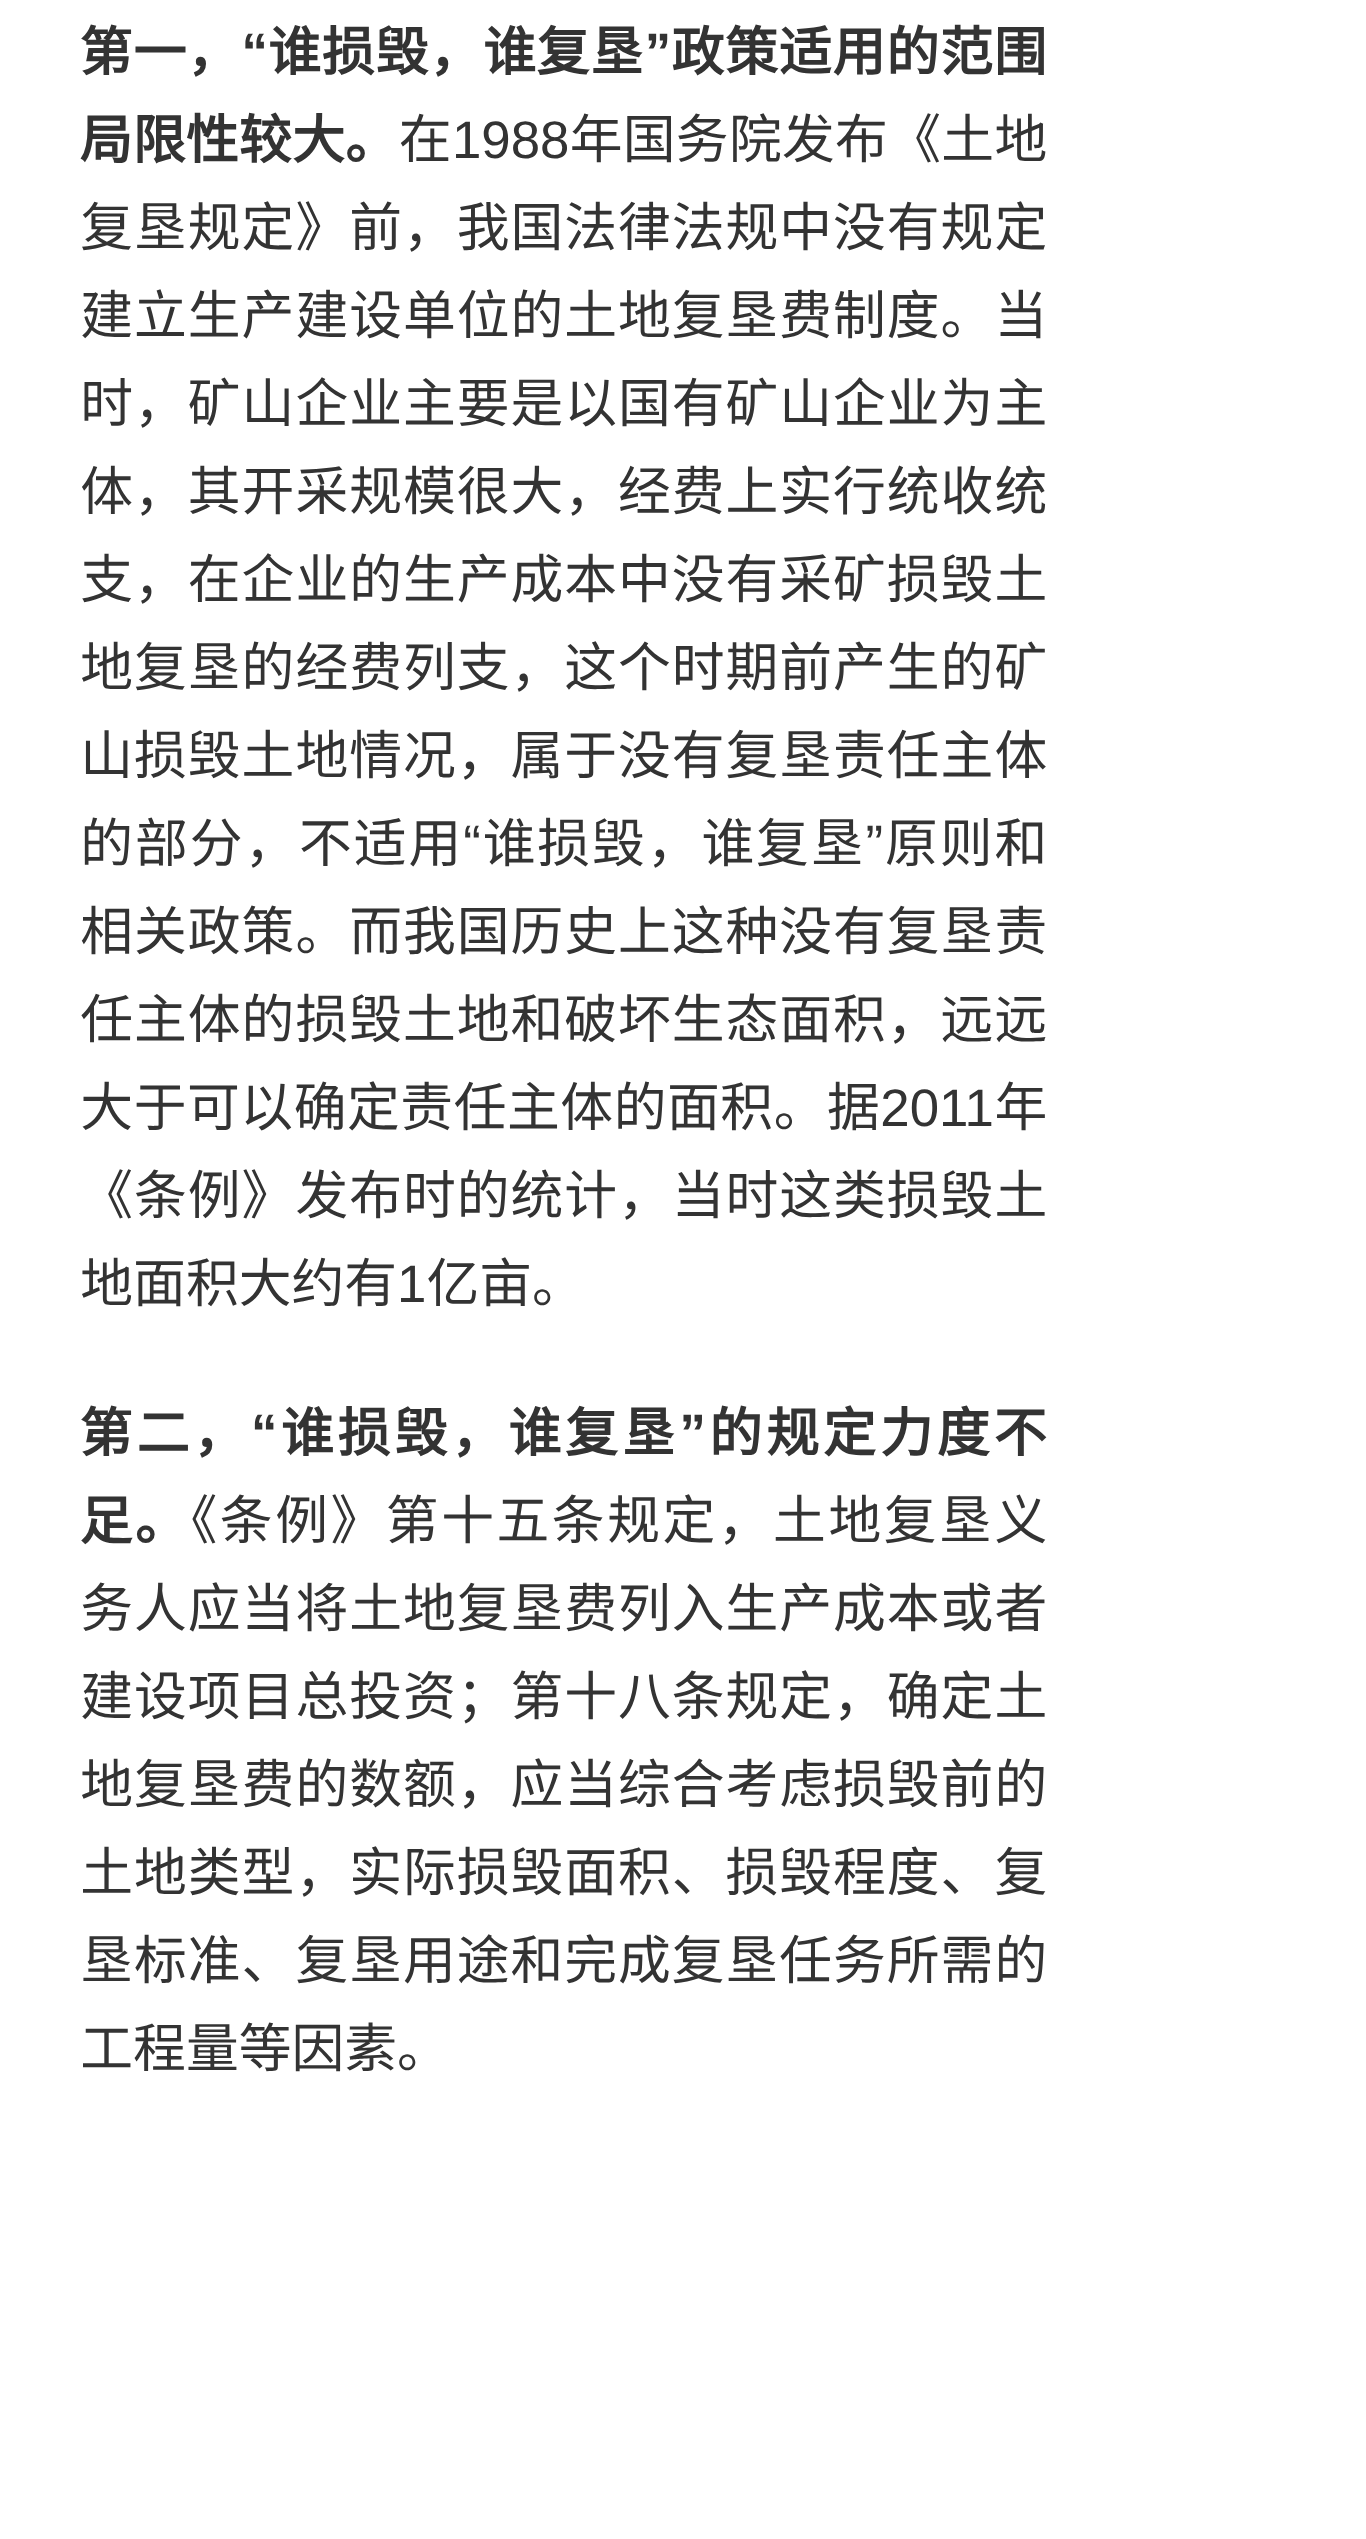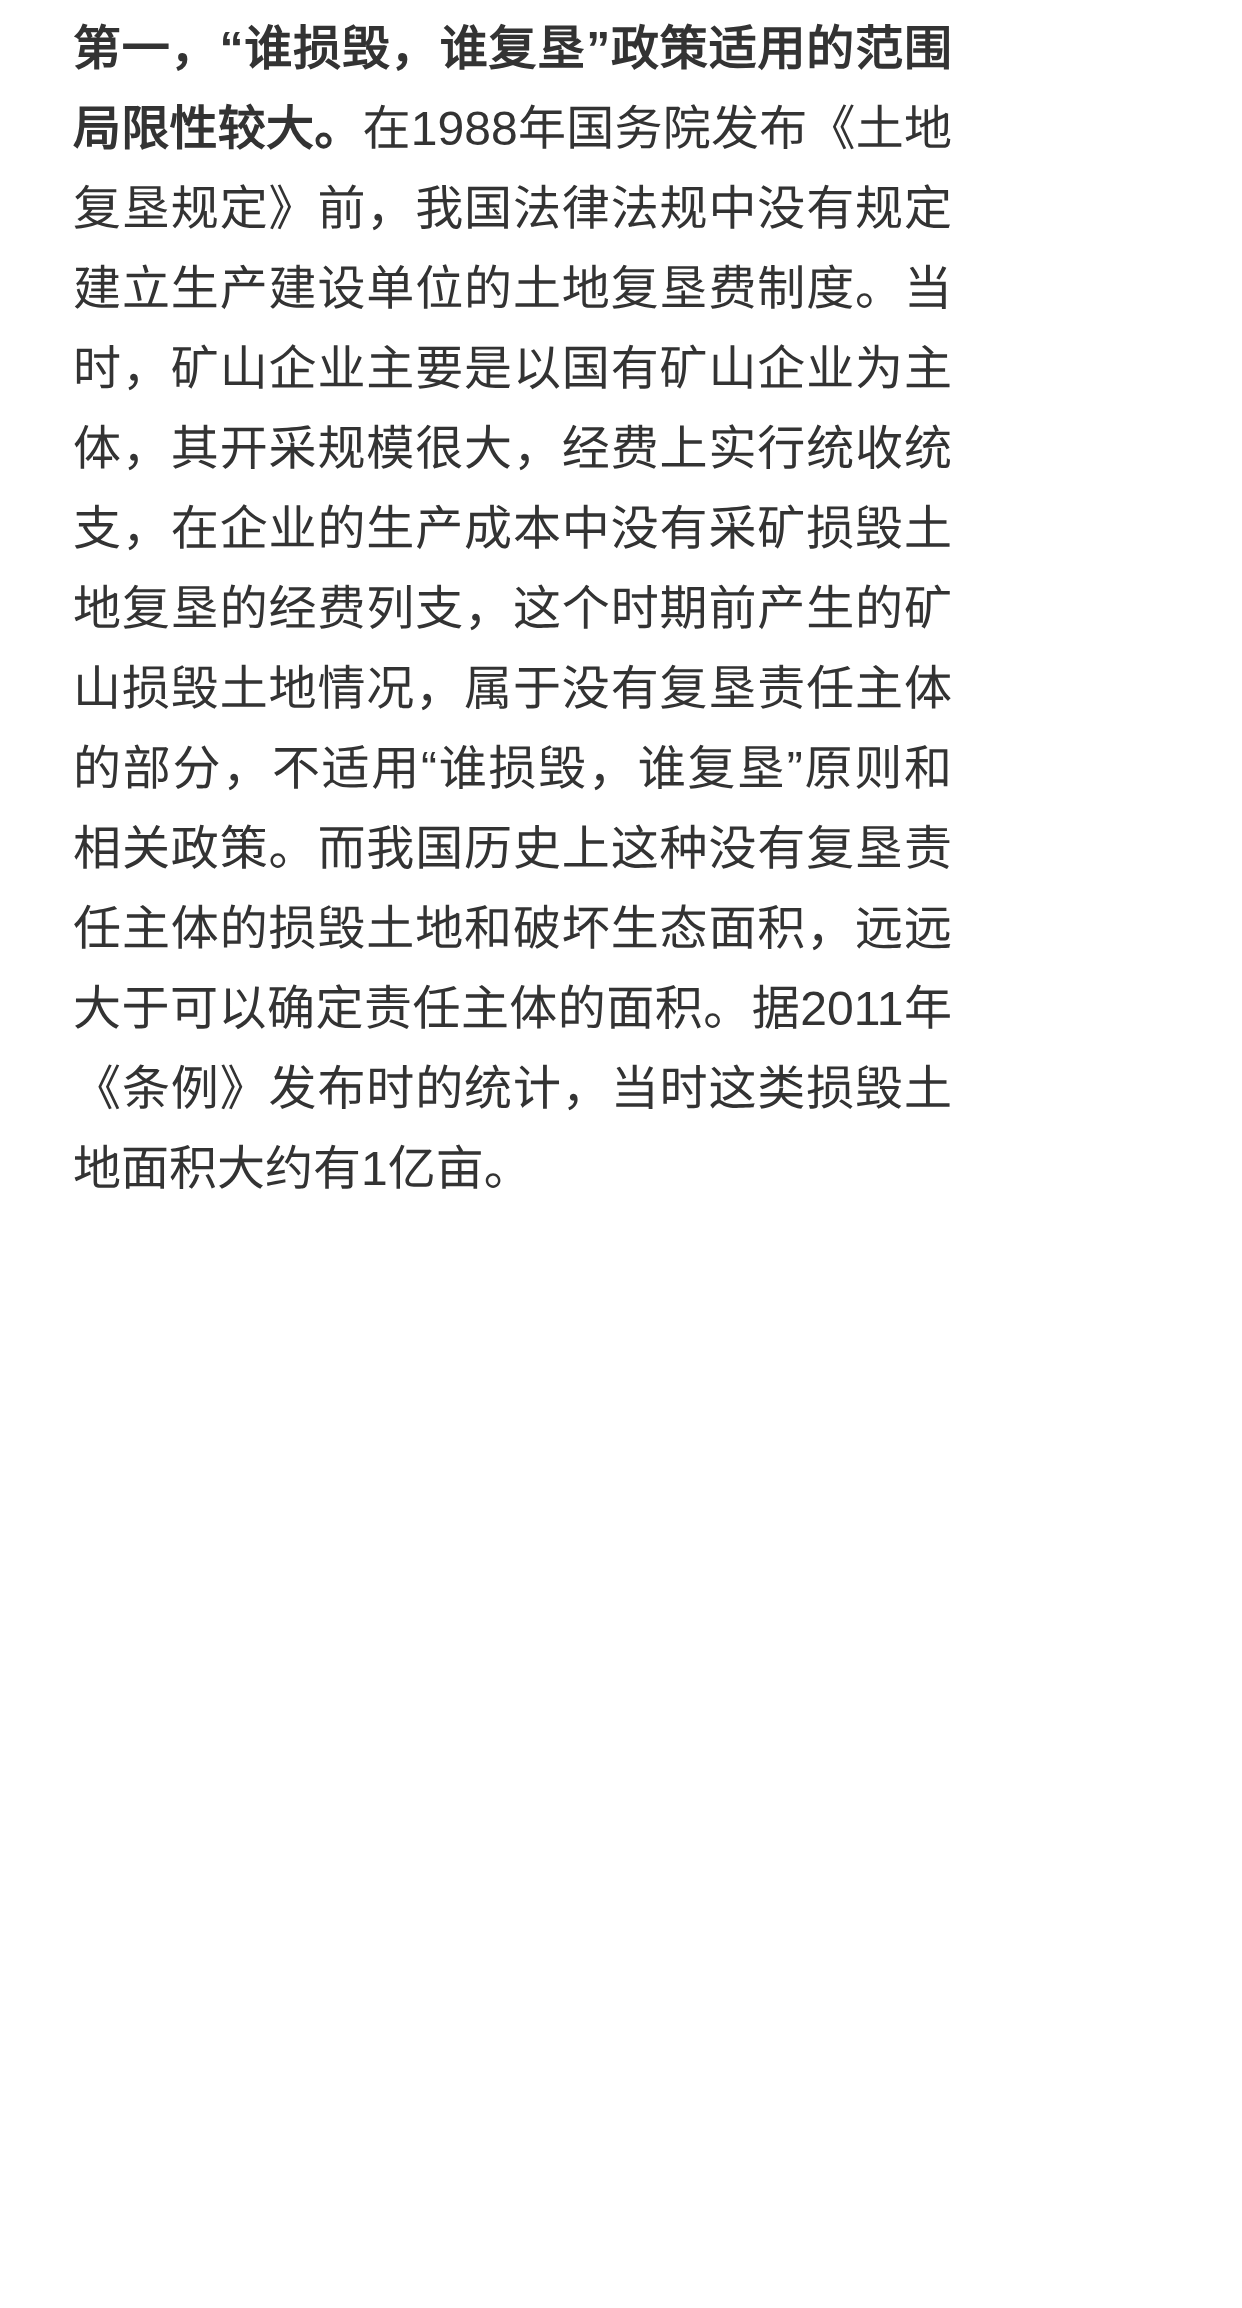--- a/index.html
+++ b/index.html
@@ -32,13 +32,14 @@
   }
   .lead {
     font-weight: 700;
   }
 </style>
 </head>
 <body>
 
 <main class="article">
   <p class="para"><strong class="lead">第一，“谁损毁，谁复垦”政策适用的范围局限性较大。</strong><span>在1988年国务院发布《土地复垦规定》前，我国法律法规中没有规定建立生产建设单位的土地复垦费制度。当时，矿山企业主要是以国有矿山企业为主体，其开采规模很大，经费上实行统收统支，在企业的生产成本中没有采矿损毁土地复垦的经费列支，这个时期前产生的矿山损毁土地情况，属于没有复垦责任主体的部分，不适用“谁损毁，谁复垦”原则和相关政策。而我国历史上这种没有复垦责任主体的损毁土地和破坏生态面积，远远大于可以确定责任主体的面积。据2011年《条例》发布时的统计，当时这类损毁土地面积大约有1亿亩。</span></p>
+  <p class="para"><strong class="lead">第二，“谁损毁，谁复垦”的规定力度不足。</strong><span>《条例》第十五条规定，土地复垦义务人应当将土地复垦费列入生产成本或者建设项目总投资；第十八条规定，确定土地复垦费的数额，应当综合考虑损毁前的土地类型，实际损毁面积、损毁程度、复垦标准、复垦用途和完成复垦任务所需的工程量等因素。</span></p>
 </main>
 
 </body></html>

